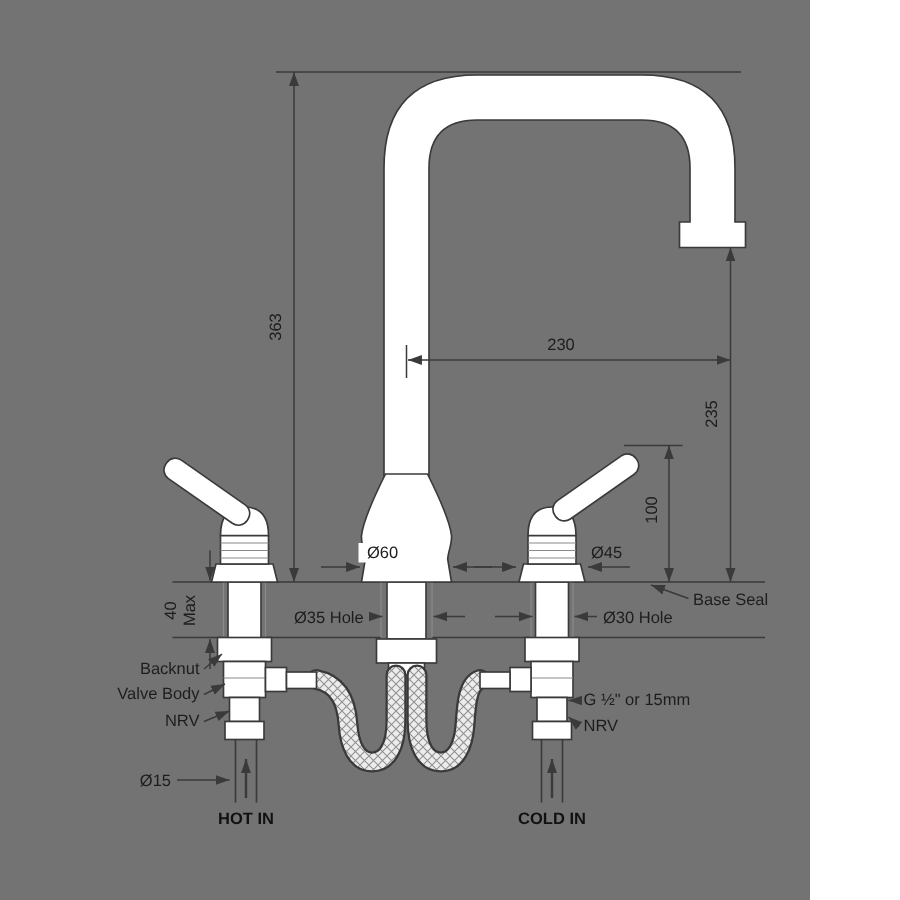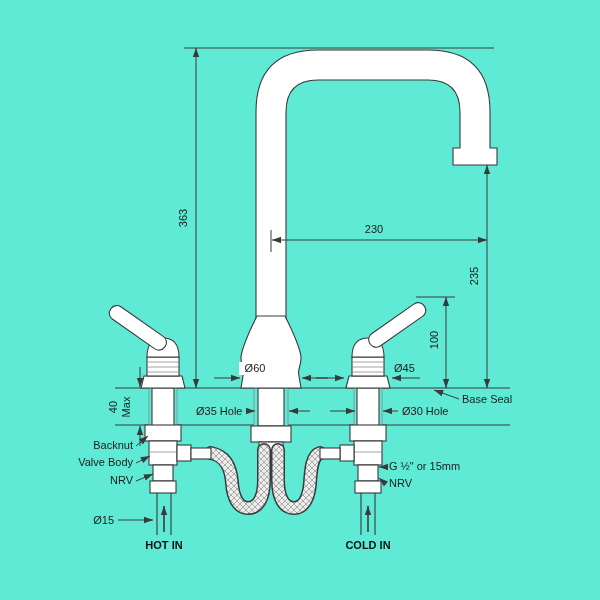--- a/index.html
+++ b/index.html
@@ -1,16 +1,16 @@
 <!DOCTYPE html>
 <html><head>
 <meta charset="utf-8">
 <style>
   html,body{margin:0;padding:0;background:#fff;}
-  .stage{width:600px;height:600px;background:#5eead4;position:relative;overflow:hidden;}
+  .stage{width:540px;height:600px;background:#737373;position:relative;overflow:hidden;}
   svg{display:block;}
   .ln{stroke:#3a3a3a;stroke-width:1.1;fill:none;}
   .fix{stroke:#3a3a3a;stroke-width:1.1;fill:#fff;}
   .thinln{stroke:#8a8a8a;stroke-width:0.8;fill:none;}
   .dimln{stroke:#3a3a3a;stroke-width:1;fill:none;}
   .hoseOut{stroke:#3a3a3a;stroke-width:14;fill:none;stroke-linecap:round;}
   .hoseBraid{stroke:url(#braidPat);stroke-width:11;fill:none;stroke-linecap:round;}
   .dim{font-family:"Liberation Sans",sans-serif;font-size:11px;fill:#1d1d1d;}
   .lbl{font-family:"Liberation Sans",sans-serif;font-size:11px;fill:#1d1d1d;}
   .boldlbl{font-family:"Liberation Sans",sans-serif;font-size:11px;font-weight:bold;fill:#111;}

